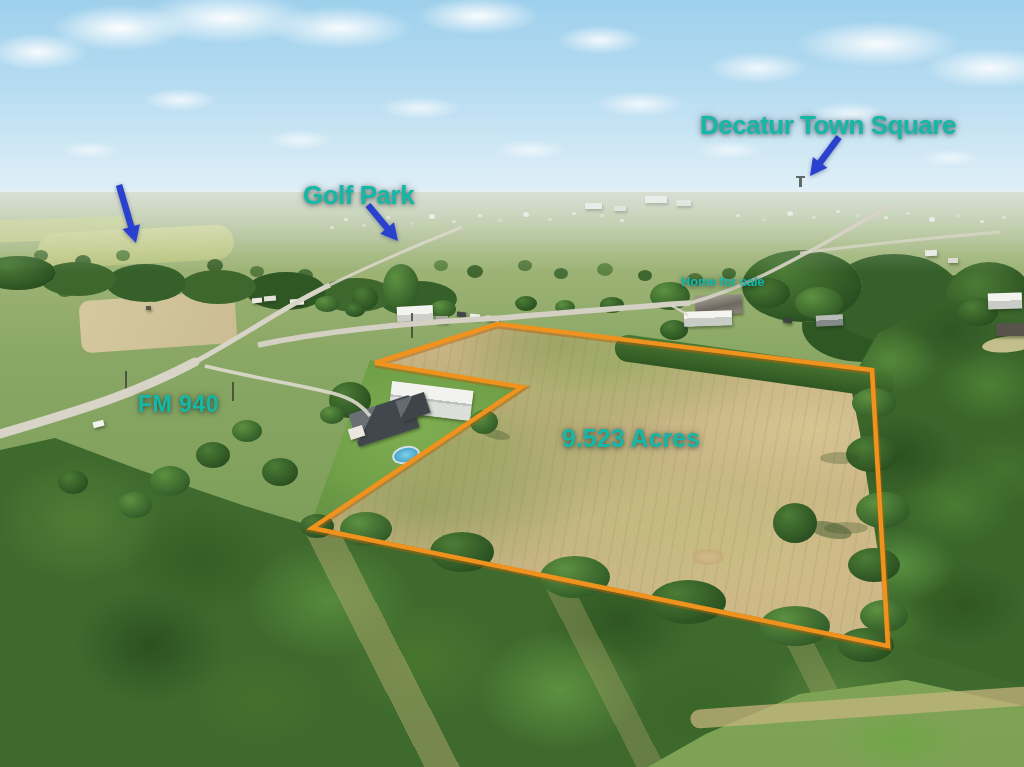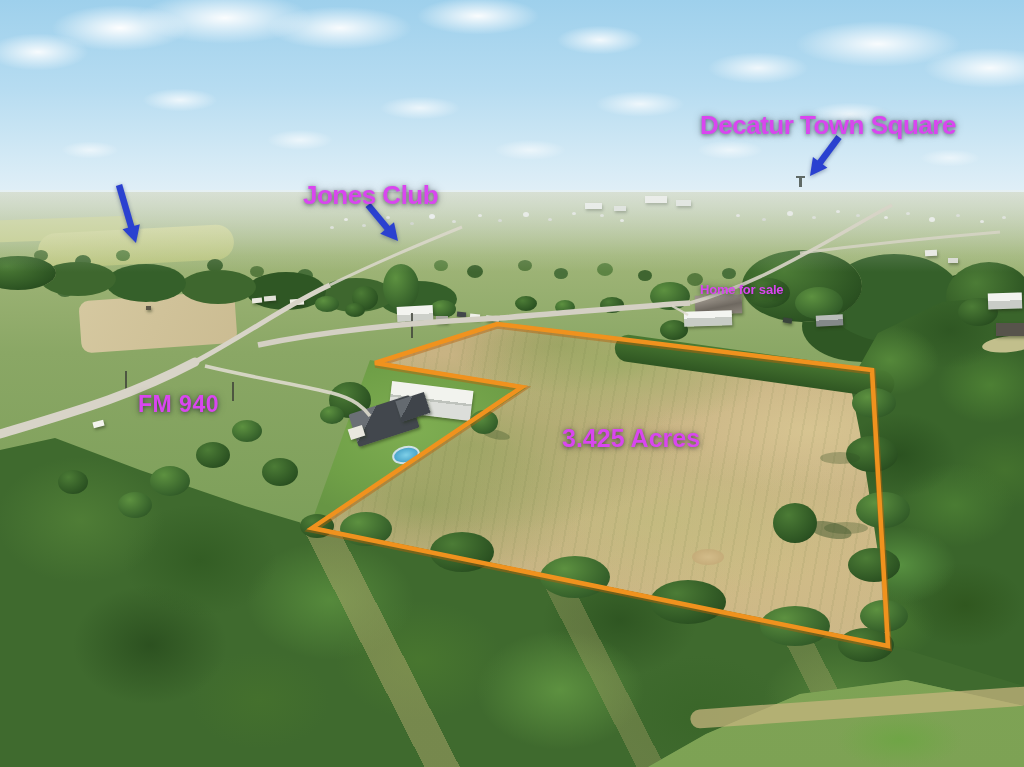--- a/index.html
+++ b/index.html
@@ -97,26 +97,26 @@
     background:rgba(198,180,126,.75);}
   .palegap{left:982px;top:336px;width:56px;height:16px;border-radius:50%;transform:rotate(-6deg);background:#c2bf8c;}
   .band-topedge{left:615px;top:333px;width:282px;height:27px;border-radius:14px;
     transform:rotate(8deg);transform-origin:left center;
     background:linear-gradient(180deg,#4a7a33,#2f5622);}
   .haze{left:0;top:190px;width:1024px;height:82px;
     background:linear-gradient(180deg,rgba(233,240,239,.55),rgba(233,240,239,0));}
   svg.overlay{left:0;top:0;width:1024px;height:767px;pointer-events:none;}
   .arrowg{filter:drop-shadow(0 1px 2px rgba(0,20,80,.4));}
   
-  .lbl{color:#d946ef;font-weight:700;white-space:nowrap;z-index:40;
+  .lbl{color:#14b8a6;font-weight:700;white-space:nowrap;z-index:40;
     text-shadow:0 1px 4px rgba(15,25,35,.55),0 0 10px rgba(15,25,35,.25);}
   .lbl-golf{left:30px;top:153px;font-size:26px;letter-spacing:-.5px;}
   .lbl-jones{left:303px;top:180px;font-size:26px;letter-spacing:-.5px;}
   .lbl-town{left:700px;top:110px;font-size:26px;letter-spacing:-.5px;}
-  .lbl-home{left:681px;top:282px;font-size:13px;letter-spacing:-.2px;margin-left:19px;}
+  .lbl-home{left:681px;top:274px;font-size:13px;letter-spacing:-.2px;}
   .lbl-entrance{left:300px;top:349px;font-size:29px;}
   .lbl-fm{left:138px;top:391px;font-size:23px;letter-spacing:.5px;}
   .lbl-acres{left:562px;top:424px;font-size:25px;}
   .pole{width:2px;background:#3e4238;opacity:.8;}
 </style>
 </head>
 <body>
 
 <div class="scene">
 
@@ -274,19 +274,19 @@
       <g class="arrowg">
         <line x1="368" y1="205" x2="388.39723400503283" y2="229.47668080603935" stroke="#2A41D0" stroke-width="6.5"></line>
         <polygon points="398,241 380.2028736893275,233.70189784382492 394.0308567220802,222.1785786498643" fill="#2A41D0"></polygon>
       </g>
       <g class="arrowg">
         <line x1="839" y1="137" x2="818.9505414951684" y2="163.963064885808" stroke="#2A41D0" stroke-width="6.5"></line>
         <polygon points="810,176 812.9217859593423,156.98781530681467 827.3661080963727,167.72846510101678" fill="#2A41D0"></polygon>
       </g>
     </svg>
 
-  <div class="lbl lbl-jones">Jones Club</div>
+  <div class="lbl lbl-jones">Golf Park</div>
   <div class="lbl lbl-town">Decatur Town Square</div>
   <div class="lbl lbl-home">Home for sale</div>
   <div class="lbl lbl-fm">FM 940</div>
-  <div class="lbl lbl-acres">3.425 Acres</div>
+  <div class="lbl lbl-acres">9.523 Acres</div>
 
 </div>
 
 </body></html>

